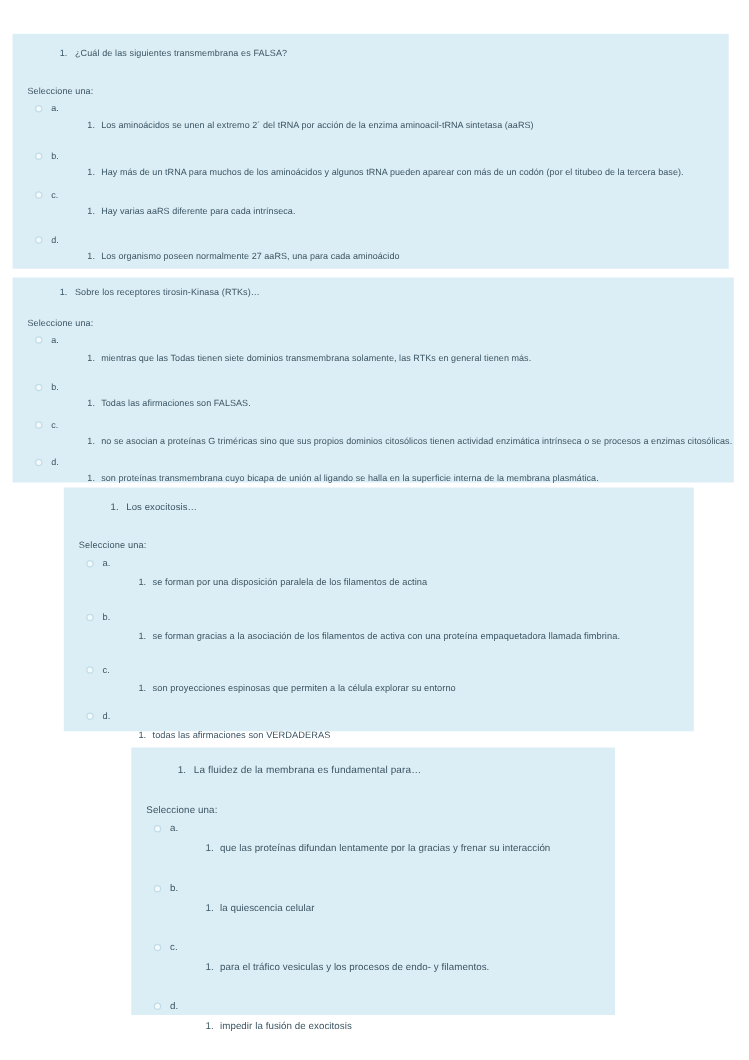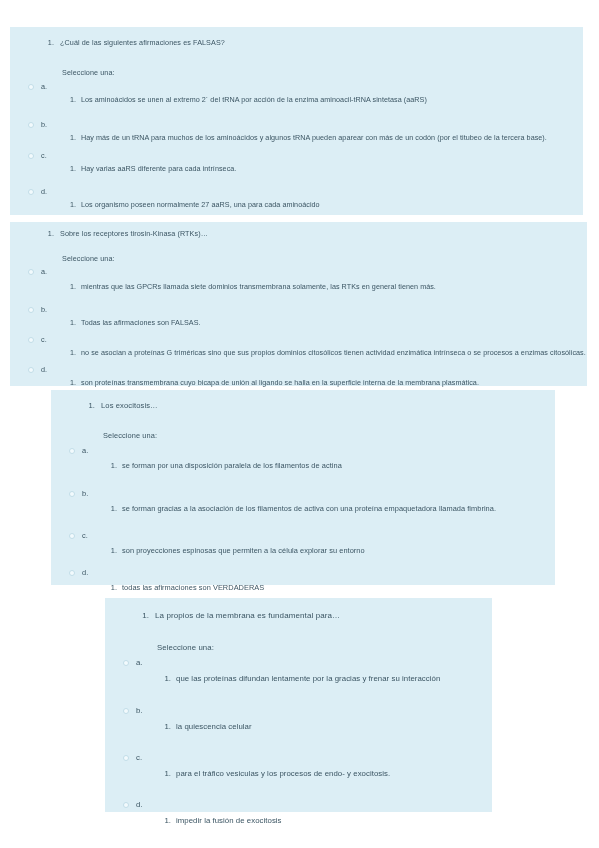--- a/index.html
+++ b/index.html
@@ -40,21 +40,20 @@
     text-align: right;
     padding-right: 6px;
     flex: none;
   }
   .stem .stem-text { flex: 1; }
 
   .select-label {
     font-size: 7.2px;
     color: #3b5563;
     letter-spacing: 0.1px;
-    margin-left: 40px;
   }
 
   .option {
     position: relative;
   }
   .option-head {
     display: flex;
     align-items: center;
     font-size: 7.2px;
     color: #3b5563;
@@ -140,21 +139,21 @@
   #q3 .select-label, #q3 .option-head, #q3 .option-body { font-size: 7.4px; }
   #q4 .stem { font-size: 8px; }
   #q4 .select-label, #q4 .option-head, #q4 .option-body { font-size: 7.8px; }
 </style>
 </head>
 <body>
 
 <div class="question-block" id="q1">
   <div class="stem">
     <span class="marker">1.</span>
-    <span class="stem-text">¿Cuál de las siguientes afirmaciones es FALSAS?</span>
+    <span class="stem-text">¿Cuál de las siguientes transmembrana es FALSA?</span>
   </div>
   <div class="select-label">Seleccione una:</div>
 
   <div class="option opt-a">
     <div class="option-head">
       <span class="radio"></span>
       <span class="option-letter">a.</span>
     </div>
     <div class="option-body">
       <span class="marker">1.</span>
@@ -203,21 +202,21 @@
   </div>
   <div class="select-label">Seleccione una:</div>
 
   <div class="option opt-a">
     <div class="option-head">
       <span class="radio"></span>
       <span class="option-letter">a.</span>
     </div>
     <div class="option-body">
       <span class="marker">1.</span>
-      <span class="body-text">mientras que las GPCRs llamada siete dominios transmembrana solamente, las RTKs en general tienen más.</span>
+      <span class="body-text">mientras que las Todas tienen siete dominios transmembrana solamente, las RTKs en general tienen más.</span>
     </div>
   </div>
 
   <div class="option opt-b">
     <div class="option-head">
       <span class="radio"></span>
       <span class="option-letter">b.</span>
     </div>
     <div class="option-body">
       <span class="marker">1.</span>
@@ -296,21 +295,21 @@
     <div class="option-body">
       <span class="marker">1.</span>
       <span class="body-text">todas las afirmaciones son VERDADERAS</span>
     </div>
   </div>
 </div>
 
 <div class="question-block" id="q4">
   <div class="stem">
     <span class="marker">1.</span>
-    <span class="stem-text">La propios de la membrana es fundamental para…</span>
+    <span class="stem-text">La fluidez de la membrana es fundamental para…</span>
   </div>
   <div class="select-label">Seleccione una:</div>
 
   <div class="option opt-a">
     <div class="option-head">
       <span class="radio"></span>
       <span class="option-letter">a.</span>
     </div>
     <div class="option-body">
       <span class="marker">1.</span>
@@ -329,21 +328,21 @@
     </div>
   </div>
 
   <div class="option opt-c">
     <div class="option-head">
       <span class="radio"></span>
       <span class="option-letter">c.</span>
     </div>
     <div class="option-body">
       <span class="marker">1.</span>
-      <span class="body-text">para el tráfico vesiculas y los procesos de endo- y exocitosis.</span>
+      <span class="body-text">para el tráfico vesiculas y los procesos de endo- y filamentos.</span>
     </div>
   </div>
 
   <div class="option opt-d">
     <div class="option-head">
       <span class="radio"></span>
       <span class="option-letter">d.</span>
     </div>
     <div class="option-body">
       <span class="marker">1.</span>

